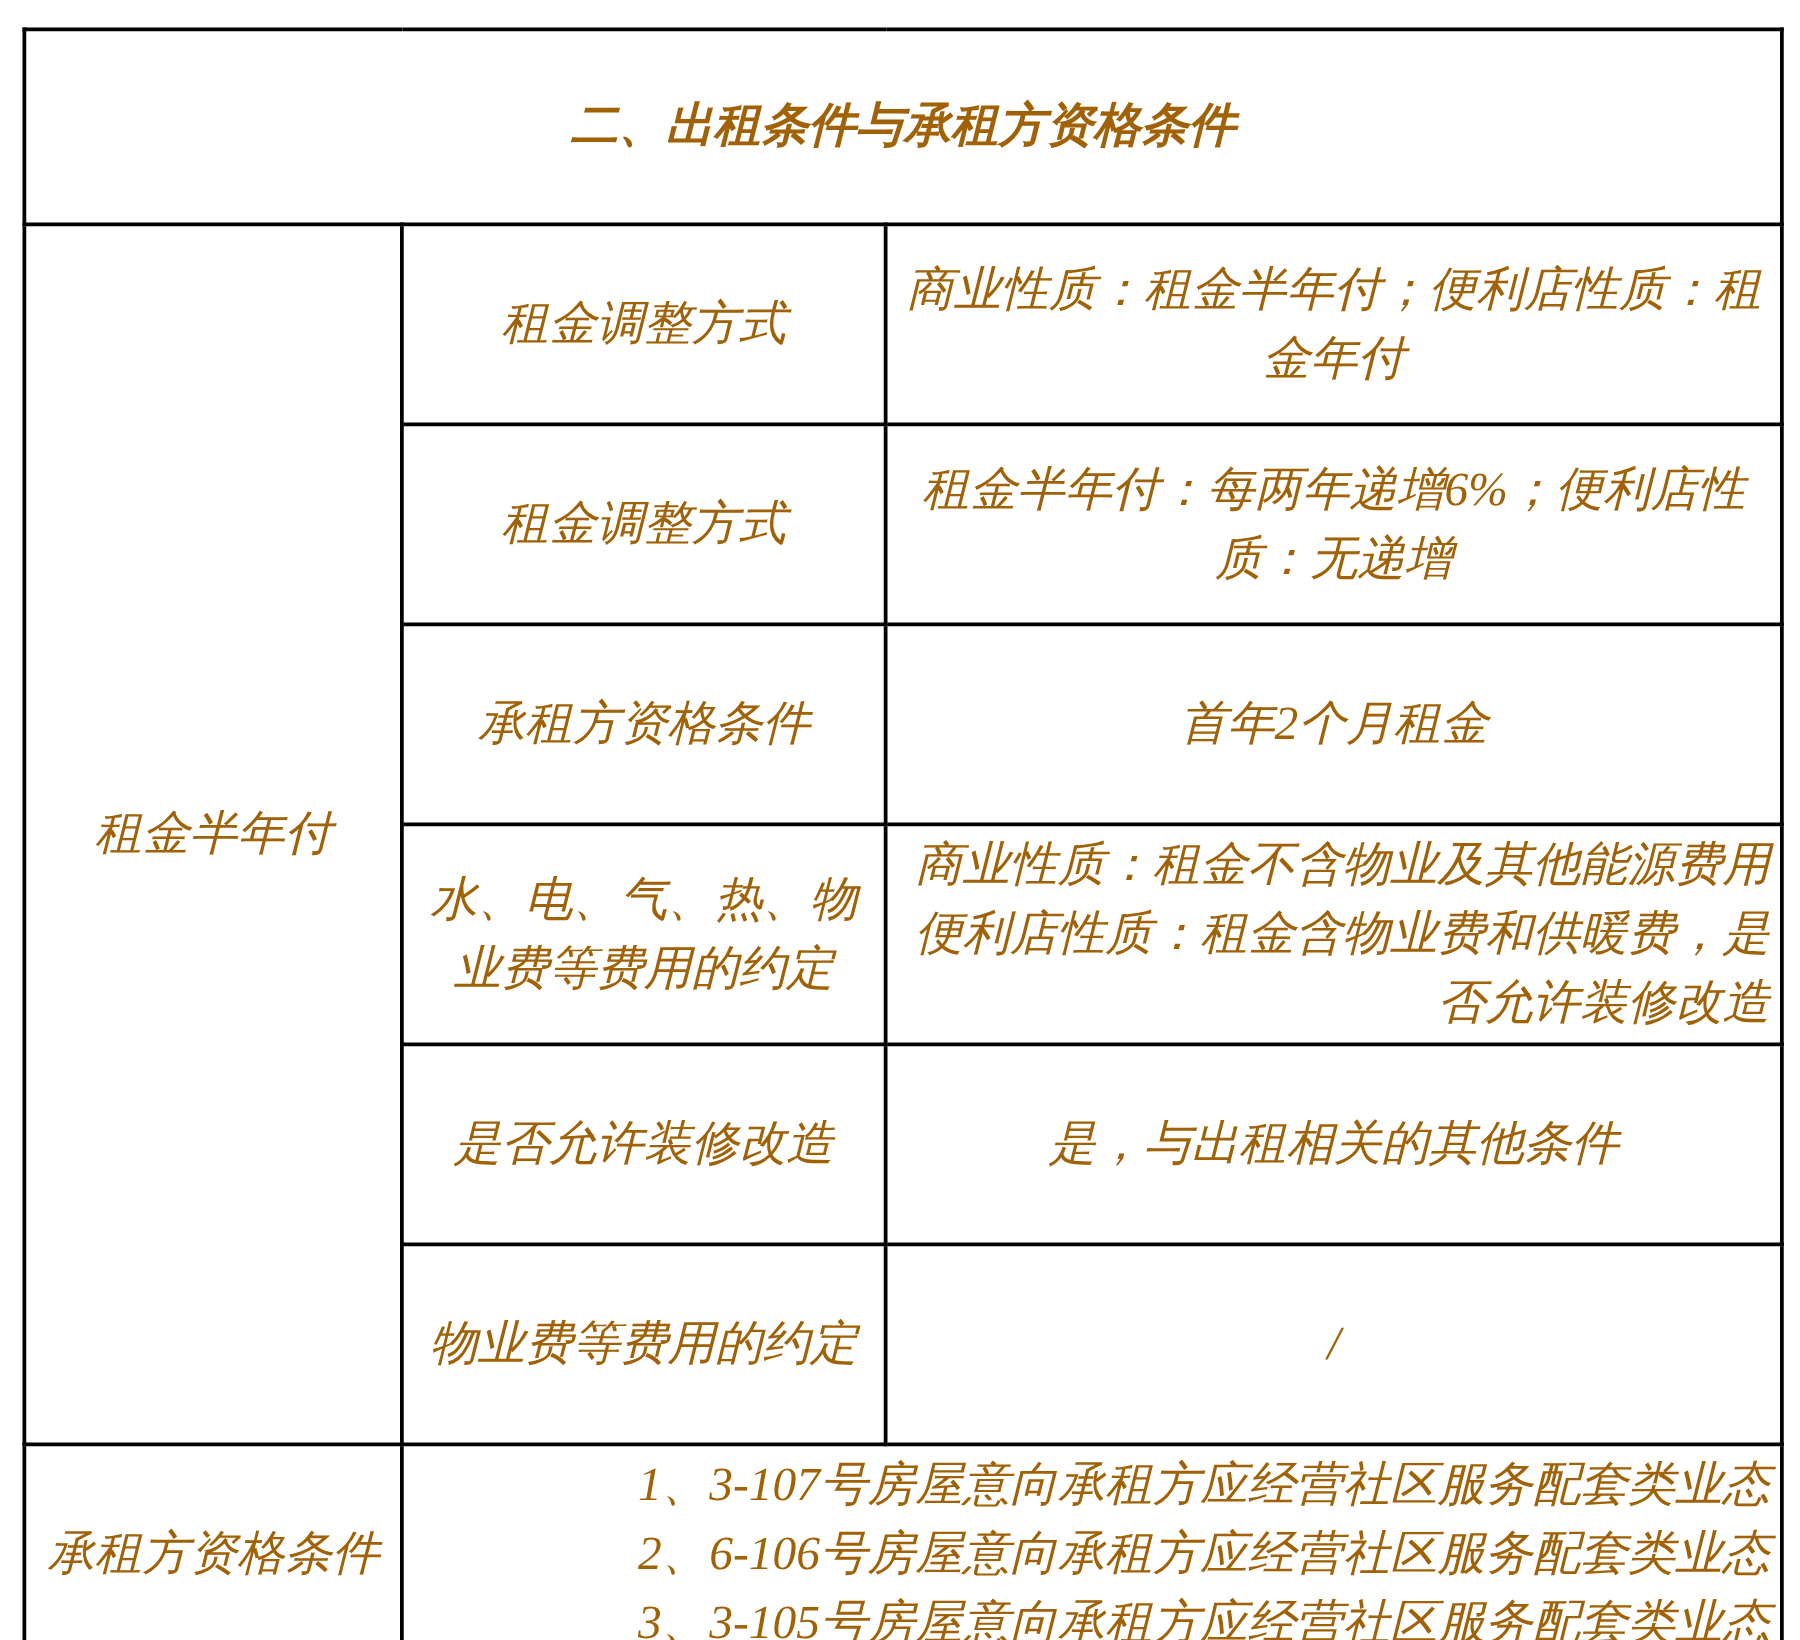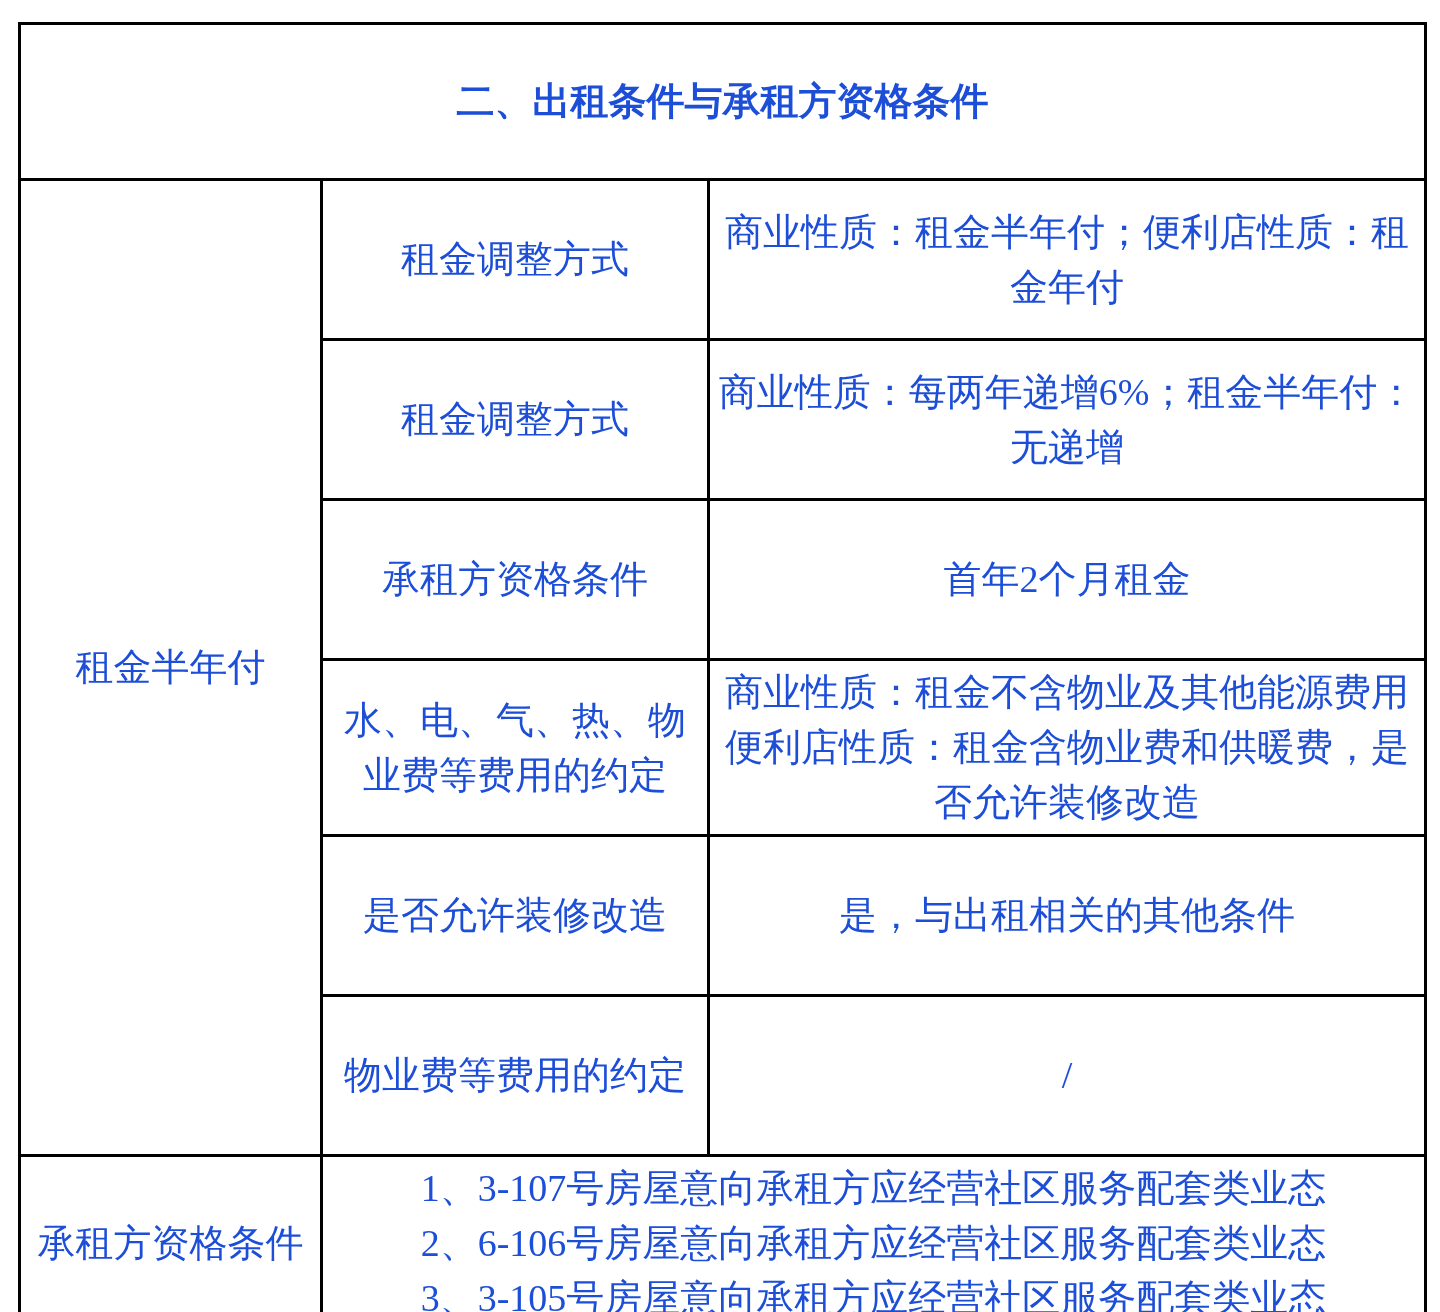--- a/index.html
+++ b/index.html
@@ -24,42 +24,43 @@
     table-layout: fixed;
     border: 3px solid #000000;
   }
   table.lease td {
     border: 3px solid #000000;
     text-align: center;
     vertical-align: middle;
     font-size: 38px;
     line-height: 55px;
     padding: 4px 8px;
-    color: #1d4ed8;
+    color: #a16207;
     word-break: break-all;
+    font-style: italic;
   }
   td.title-cell {
     height: 145px;
     font-weight: 700;
     font-size: 44px;
     line-height: 60px;
   }
   tr.data-row {
     height: 160px;
   }
   tr.qual-row {
     height: 152px;
   }
   td.qual-cell {
     line-height: 47px;
     padding: 4px 8px;
   }
   .line {
     display: block;
-    text-align: center;
+    text-align: right;
   }
 </style>
 </head>
 <body>
 
 <div class="page">
   <table class="lease">
     <colgroup>
       <col style="width:302px">
       <col style="width:387px">
@@ -71,21 +72,21 @@
       </tr>
 
       <tr class="data-row">
         <td rowspan="6">租金半年付</td>
         <td>租金调整方式</td>
         <td>商业性质：租金半年付；便利店性质：租金年付</td>
       </tr>
 
       <tr class="data-row">
         <td>租金调整方式</td>
-        <td>商业性质：每两年递增6%；租金半年付：无递增</td>
+        <td>租金半年付：每两年递增6%；便利店性质：无递增</td>
       </tr>
 
       <tr class="data-row">
         <td>承租方资格条件</td>
         <td>首年2个月租金</td>
       </tr>
 
       <tr class="data-row">
         <td>水、电、气、热、物业费等费用的约定</td>
         <td>

